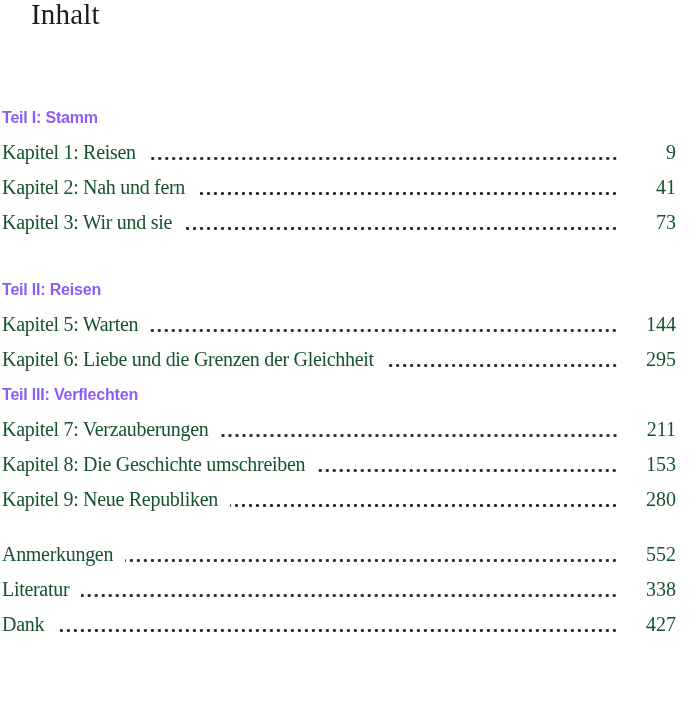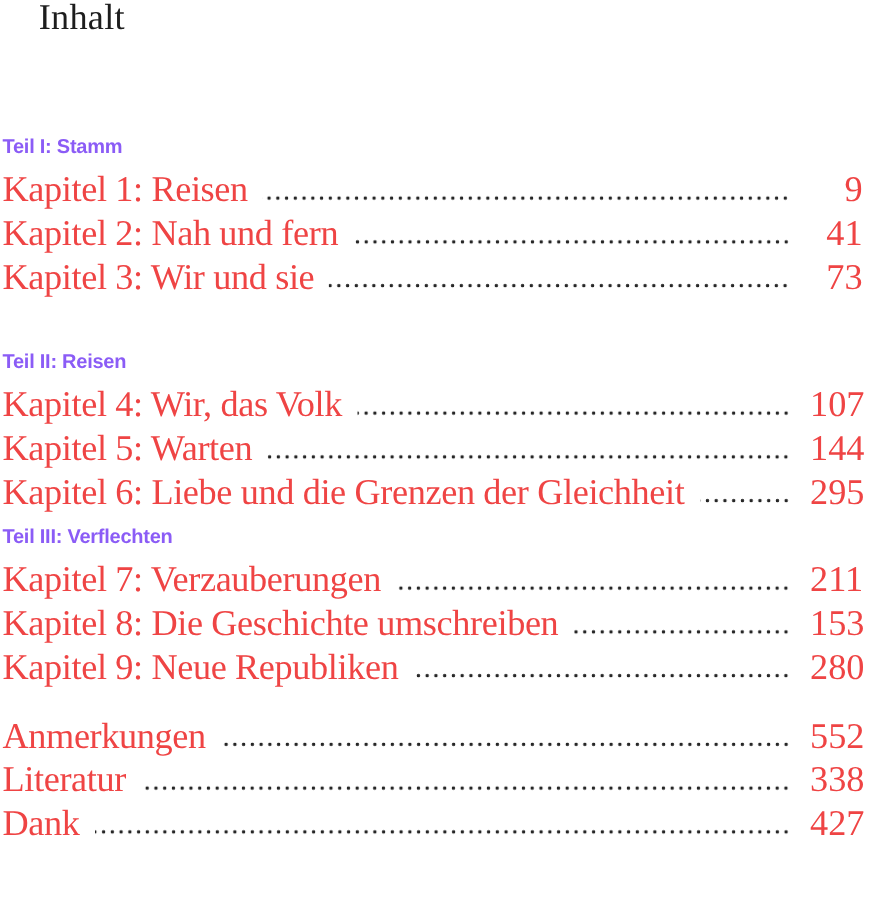--- a/index.html
+++ b/index.html
@@ -11,21 +11,21 @@
     width: 696px;
     height: 720px;
     overflow: hidden;
     font-family: "Liberation Serif", "DejaVu Serif", serif;
     color: #1e1e1e;
   }
   .page {
     box-sizing: border-box;
     width: 696px;
     height: 720px;
-    padding: 0 6px 0 2px;
+    padding: 0 20px 0 2px;
     background: #ffffff;
   }
   h1.page-title {
     margin: 0 0 0 29px;
     font-family: "Liberation Serif", "DejaVu Serif", serif;
     font-weight: 400;
     font-size: 29px;
     line-height: 29px;
     letter-spacing: 0.2px;
     color: #1d1d1d;
@@ -43,23 +43,23 @@
     font-weight: 700;
     font-size: 16px;
     line-height: 35px;
     letter-spacing: -0.2px;
     color: #8b5cf6;
   }
   .toc-row {
     display: flex;
     align-items: stretch;
     line-height: 35px;
-    font-size: 29px;
+    font-size: 20px;
     letter-spacing: -0.3px;
-    color: #ef4444;
+    color: #14532d;
   }
   .toc-row .label {
     white-space: nowrap;
     flex: 0 0 auto;
   }
   .toc-row .dots {
     flex: 1 1 auto;
     margin: 0 16px 0 12px;
     background-image: radial-gradient(circle, #262626 1.35px, rgba(0,0,0,0) 1.6px);
     background-size: 7px 7px;
@@ -96,25 +96,20 @@
           <div class="toc-row">
     <span class="label">Kapitel 3: Wir und sie</span>
     <span class="dots"></span>
     <span class="num">73</span>
   </div>
         </div>
   </section>
       <section class="toc-section gap-s2">
     <h2 class="section-heading">Teil II: Reisen</h2>
     <div class="entries">
-          <div class="toc-row">
-    <span class="label">Kapitel 4: Wir, das Volk</span>
-    <span class="dots"></span>
-    <span class="num">107</span>
-  </div>
           <div class="toc-row">
     <span class="label">Kapitel 5: Warten</span>
     <span class="dots"></span>
     <span class="num">144</span>
   </div>
           <div class="toc-row">
     <span class="label">Kapitel 6: Liebe und die Grenzen der Gleichheit</span>
     <span class="dots"></span>
     <span class="num">295</span>
   </div>

